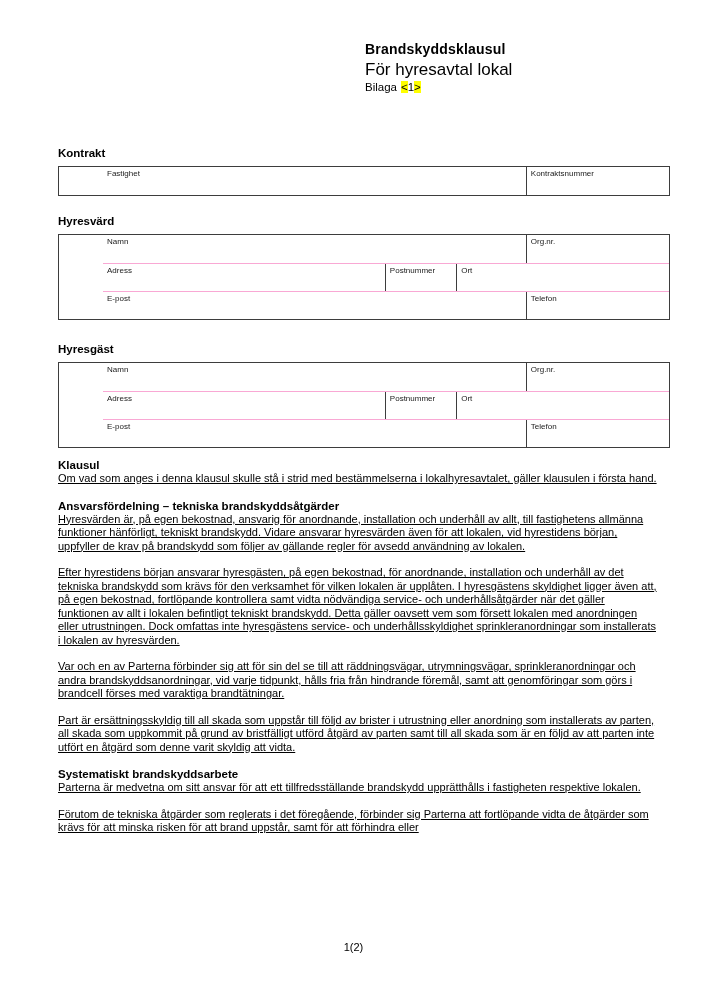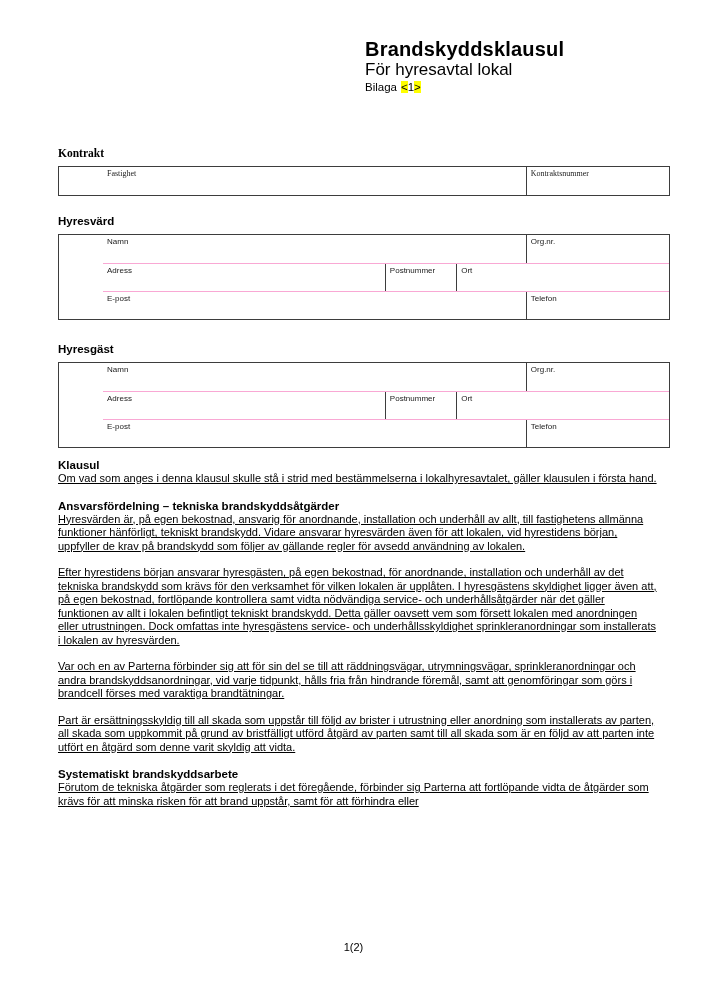--- a/index.html
+++ b/index.html
@@ -8,36 +8,36 @@
     width: 707px;
     height: 1000px;
     background: #ffffff;
     color: #000000;
     font-family: "Liberation Sans", sans-serif;
     overflow: hidden;
   }
 
   
   .title-block { position: absolute; left: 365px; top: 40px; }
-  .doc-title { font-size: 20px; font-weight: bold; line-height: 19px; letter-spacing: .2px; }
+  .doc-title { font-size: 14px; font-weight: bold; line-height: 19px; letter-spacing: .2px; }
   .doc-subtitle { font-size: 17px; line-height: 14.5px; margin-top: 4px; }
   .doc-bilaga { font-size: 11.5px; line-height: 14.5px; margin-top: 2px; }
   .doc-bilaga .lbl { margin-right: 4px; }
   .hl { background: #ffff00; }
 
   
   .content { position: absolute; left: 58px; top: 0; width: 612px; }
 
   .section-heading {
     font-size: 11.5px; font-weight: bold; line-height: 14px;
     margin: 0 0 6px 0;
   }
 
   
-  .form-section.kontrakt   { margin-top: 146px; font-family: Liberation Serif, serif; }
+  .form-section.kontrakt   { margin-top: 146px; }
   .form-section.hyresvard  { margin-top: 18px; }
   .form-section.hyresgast  { margin-top: 22px; }
 
   .form-table { border: 1px solid #3d3d3d; padding-left: 44px; }
   .form-row { display: flex; height: 28px; box-sizing: border-box; }
   .form-row + .form-row { border-top: 1px solid #f9a8d4; }
   .cell {
     box-sizing: border-box;
     padding: 2px 4px;
     overflow: hidden;
@@ -166,20 +166,21 @@
       <div class="text-section">
         <div class="section-heading">Ansvarsfördelning – tekniska brandskyddsåtgärder</div>
         <p class="para">Hyresvärden är, på egen bekostnad, ansvarig för anordnande, installation och underhåll av allt, till fastighetens allmänna funktioner hänförligt, tekniskt brandskydd. Vidare ansvarar hyresvärden även för att lokalen, vid hyrestidens början, uppfyller de krav på brandskydd som följer av gällande regler för avsedd användning av lokalen.</p>
         <p class="para">Efter hyrestidens början ansvarar hyresgästen, på egen bekostnad, för anordnande, installation och underhåll av det tekniska brandskydd som krävs för den verksamhet för vilken lokalen är upplåten. I hyresgästens skyldighet ligger även att, på egen bekostnad, fortlöpande kontrollera samt vidta nödvändiga service- och underhållsåtgärder när det gäller funktionen av allt i lokalen befintligt tekniskt brandskydd. Detta gäller oavsett vem som försett lokalen med anordningen eller utrustningen. Dock omfattas inte hyresgästens service- och underhållsskyldighet sprinkleranordningar som installerats i lokalen av hyresvärden.</p>
         <p class="para">Var och en av Parterna förbinder sig att för sin del se till att räddningsvägar, utrymningsvägar, sprinkleranordningar och andra brandskyddsanordningar, vid varje tidpunkt, hålls fria från hindrande föremål, samt att genomföringar som görs i brandcell förses med varaktiga brandtätningar.</p>
         <p class="para">Part är ersättningsskyldig till all skada som uppstår till följd av brister i utrustning eller anordning som installerats av parten, all skada som uppkommit på grund av bristfälligt utförd åtgärd av parten samt till all skada som är en följd av att parten inte utfört en åtgärd som denne varit skyldig att vidta.</p>
       </div>
 
       <div class="text-section">
         <div class="section-heading">Systematiskt brandskyddsarbete</div>
+        <p class="para">Parterna är medvetna om sitt ansvar för att ett tillfredsställande brandskydd upprätthålls i fastigheten respektive lokalen.</p>
         <p class="para">Förutom de tekniska åtgärder som reglerats i det föregående, förbinder sig Parterna att fortlöpande vidta de åtgärder som krävs för att minska risken för att brand uppstår, samt för att förhindra eller</p>
       </div>
 
     </div>
   </div>
 
   <div class="footer">1(2)</div>
 
 </div>
 

